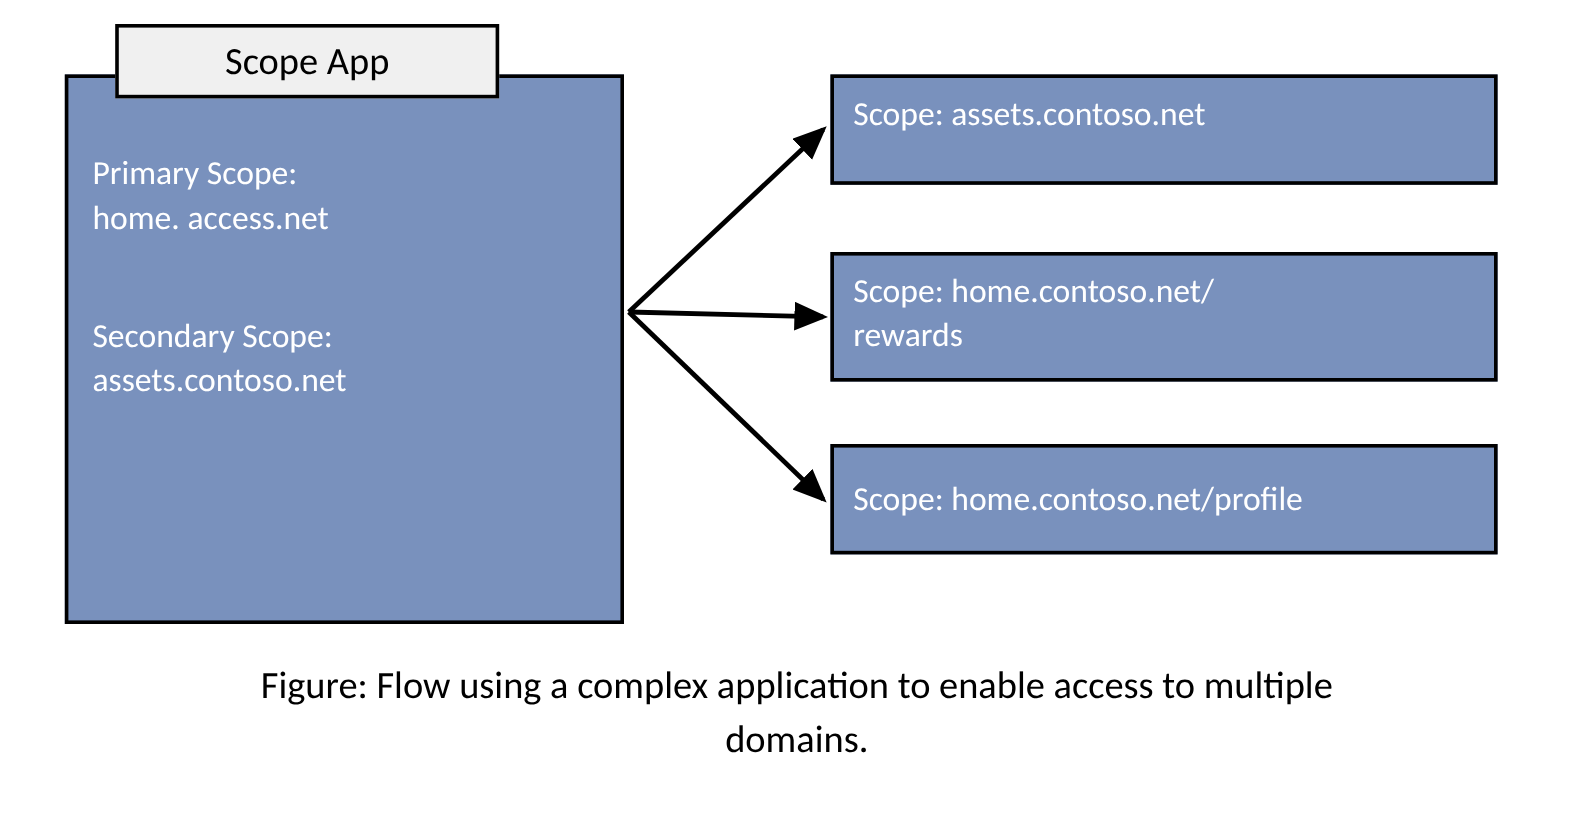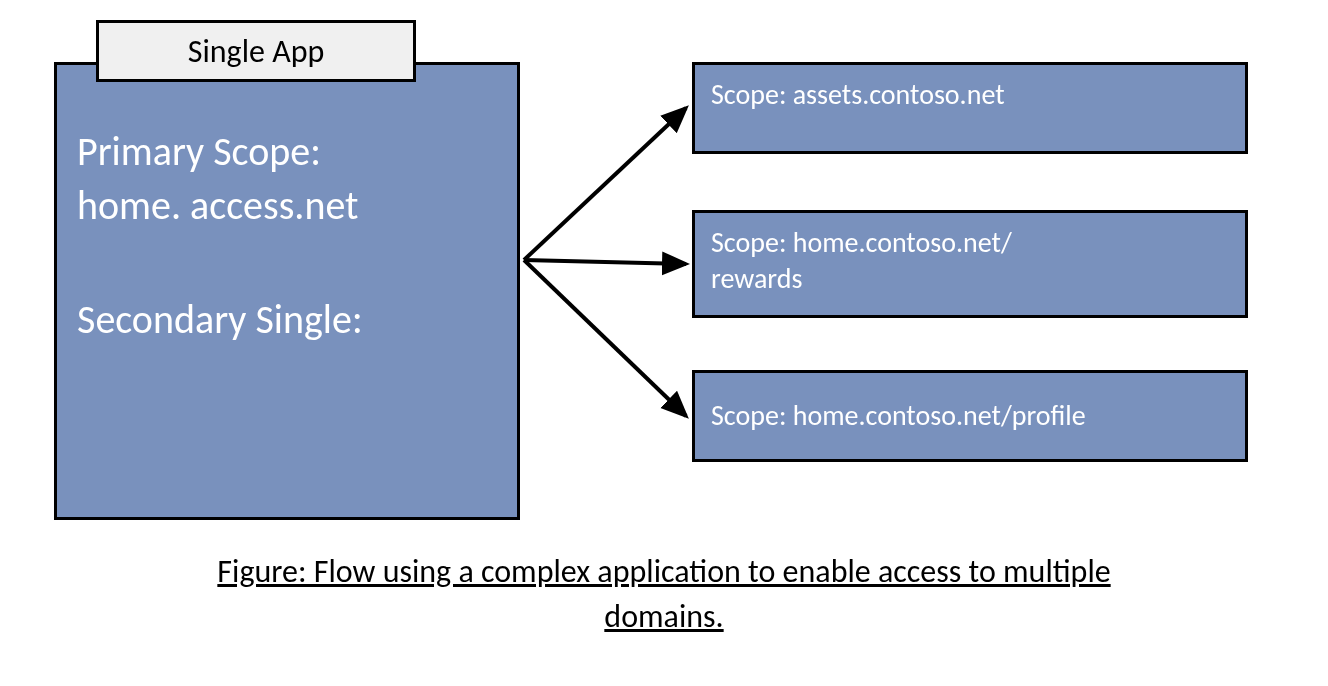--- a/index.html
+++ b/index.html
@@ -37,21 +37,21 @@
   .scope-box {
     background: #7991bd;
     color: #fff;
     padding: 12px 16px;
     font-size: 28px;
     line-height: 1.3;
     display: flex;
     align-items: flex-start;
   }
   .main-text {
-    font-size: 40px;
+    font-size: 28px;
     line-height: 1.35;
   }
   .caption {
     position: absolute;
     text-align: center;
     font-size: 32px;
     color: #000;
     width: 900px;
     line-height: 1.4;
   }
@@ -69,26 +69,27 @@
 
 <div class="canvas">
 
   <div class="box main-box" style="left:54px; top:62px; width:466px; height:458px;">
     <div class="main-text">
       <div>Primary Scope:</div>
       <div>home. access.net</div>
     </div>
     <div style="height:60px;"></div>
     <div class="main-text">
-      <div>Secondary Single:</div>
+      <div>Secondary Scope:</div>
+      <div>assets.contoso.net</div>
     </div>
   </div>
 
   <div class="box title-tab" style="left:96px; top:20px; width:320px; height:62px;">
-    <span>Single App</span>
+    <span>Scope App</span>
   </div>
 
   <div class="box scope-box" style="left:692px; top:210px; width:556px; height:108px;">
     <span style="white-space:pre-line;">Scope: home.contoso.net/
 rewards</span>
   </div>
 
   <div class="box scope-box" style="left:692px; top:62px; width:556px; height:92px;">
     <span>Scope: assets.contoso.net</span>
   </div>
@@ -102,17 +103,17 @@
       <marker id="arrowhead" markerWidth="8" markerHeight="8" refX="6" refY="3" orient="auto">
         <polygon points="0 0, 7 3, 0 6" fill="#000"></polygon>
       </marker>
     </defs>
 
     <line x1="524" y1="260" x2="686" y2="108" stroke="#000" stroke-width="4" marker-end="url(#arrowhead)"></line>
     <line x1="524" y1="260" x2="686" y2="264" stroke="#000" stroke-width="4" marker-end="url(#arrowhead)"></line>
     <line x1="524" y1="260" x2="686" y2="416" stroke="#000" stroke-width="4" marker-end="url(#arrowhead)"></line>
   </svg>
 
-  <div class="caption" style="left:214px; top:550px;text-decoration:underline;">
+  <div class="caption" style="left:214px; top:550px;">
     <span>Figure: Flow using a complex application to enable access to multiple domains.</span>
   </div>
 
 </div>
 
 </body></html>

